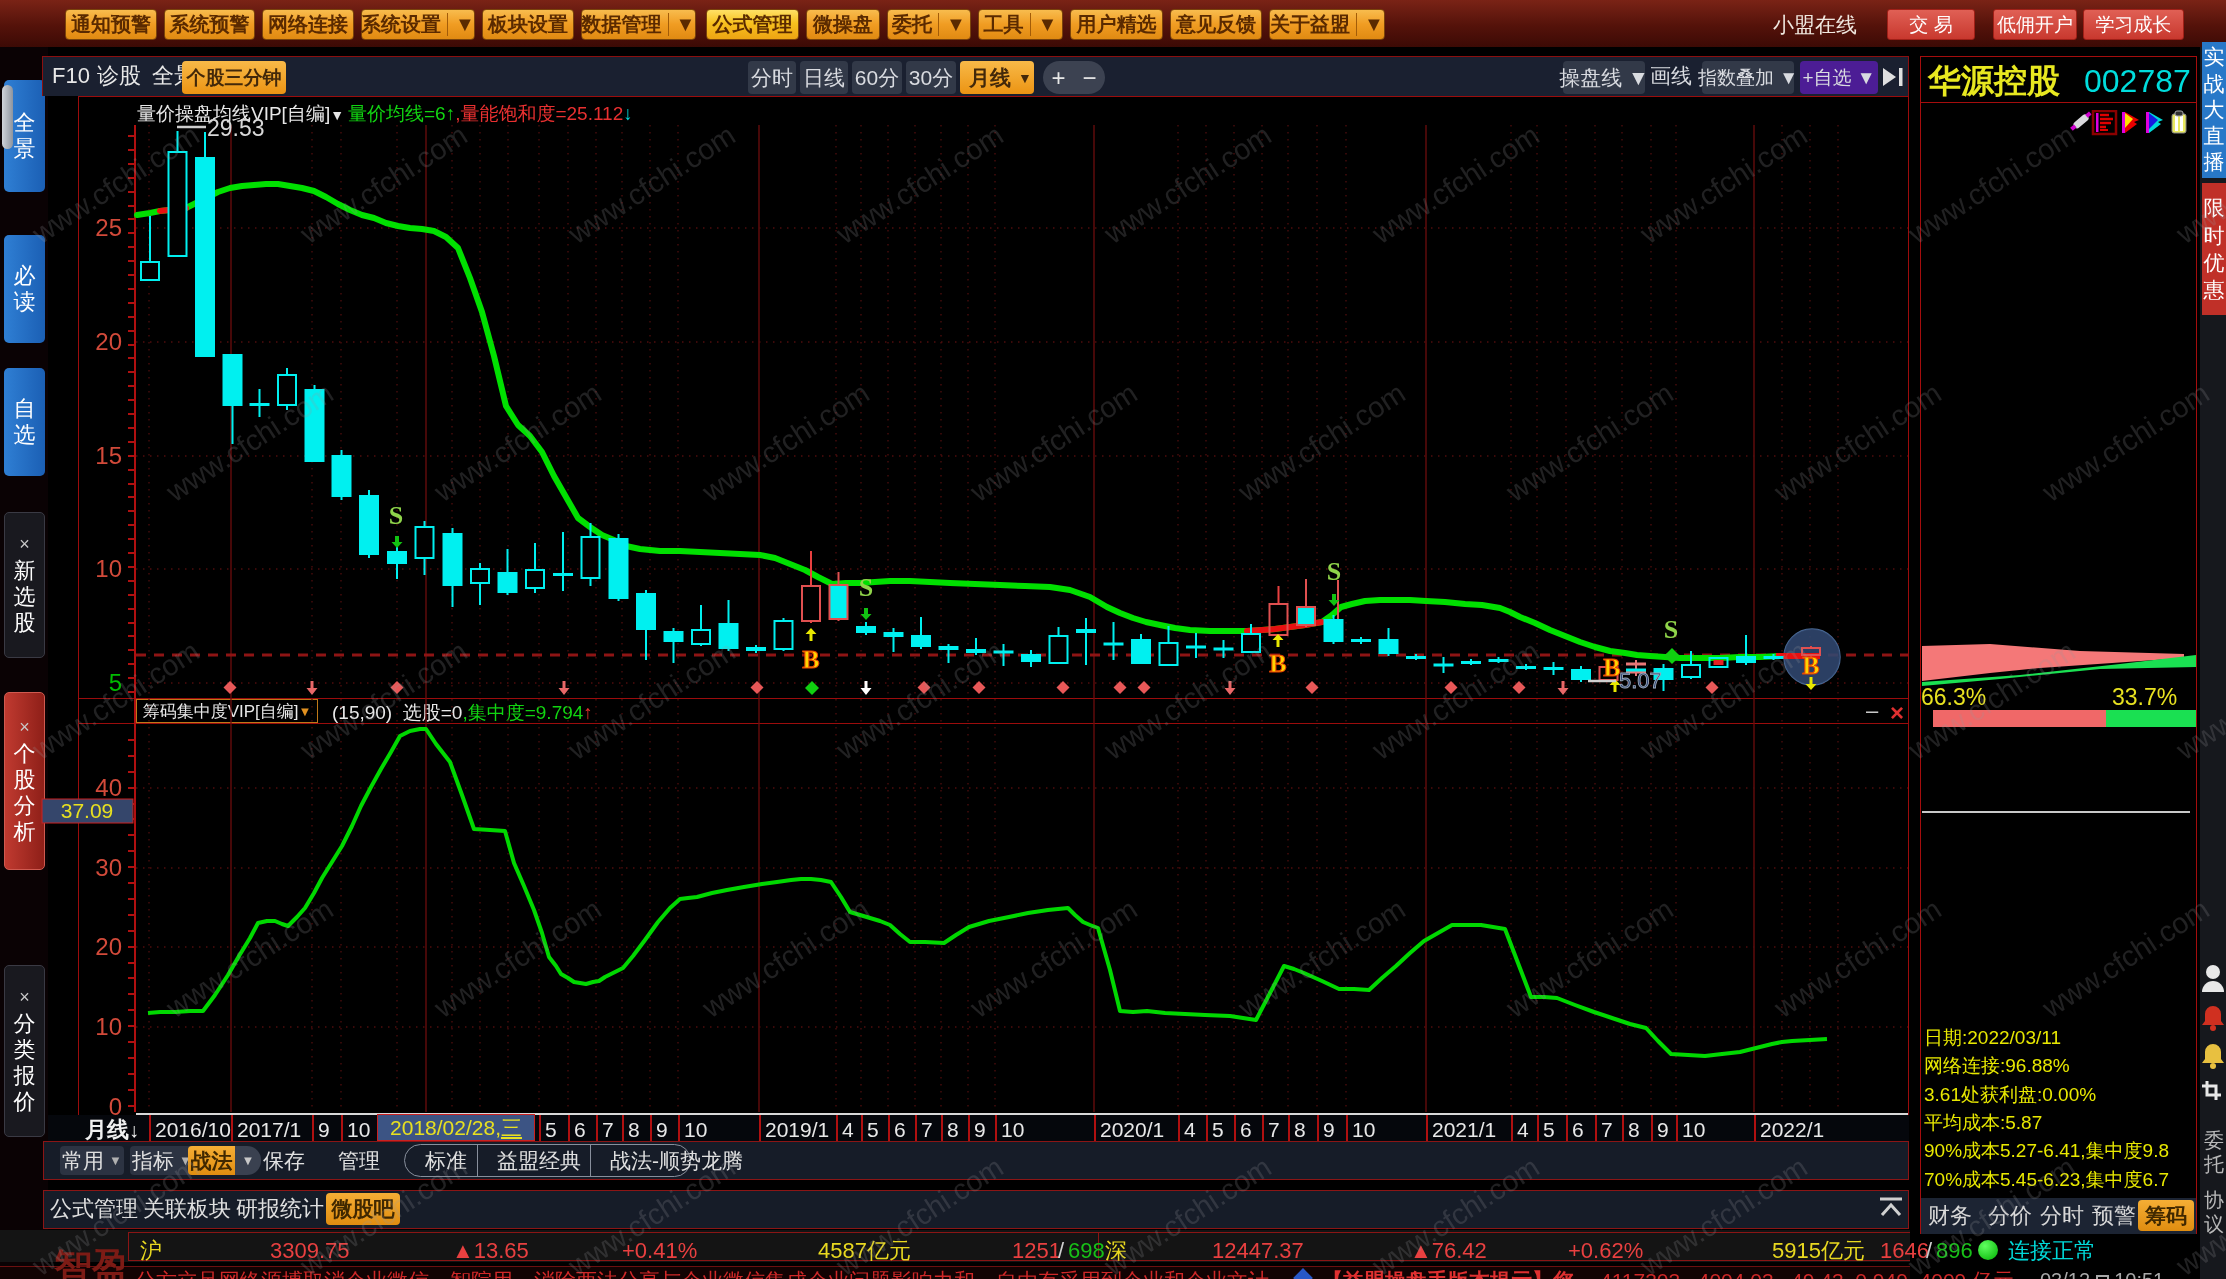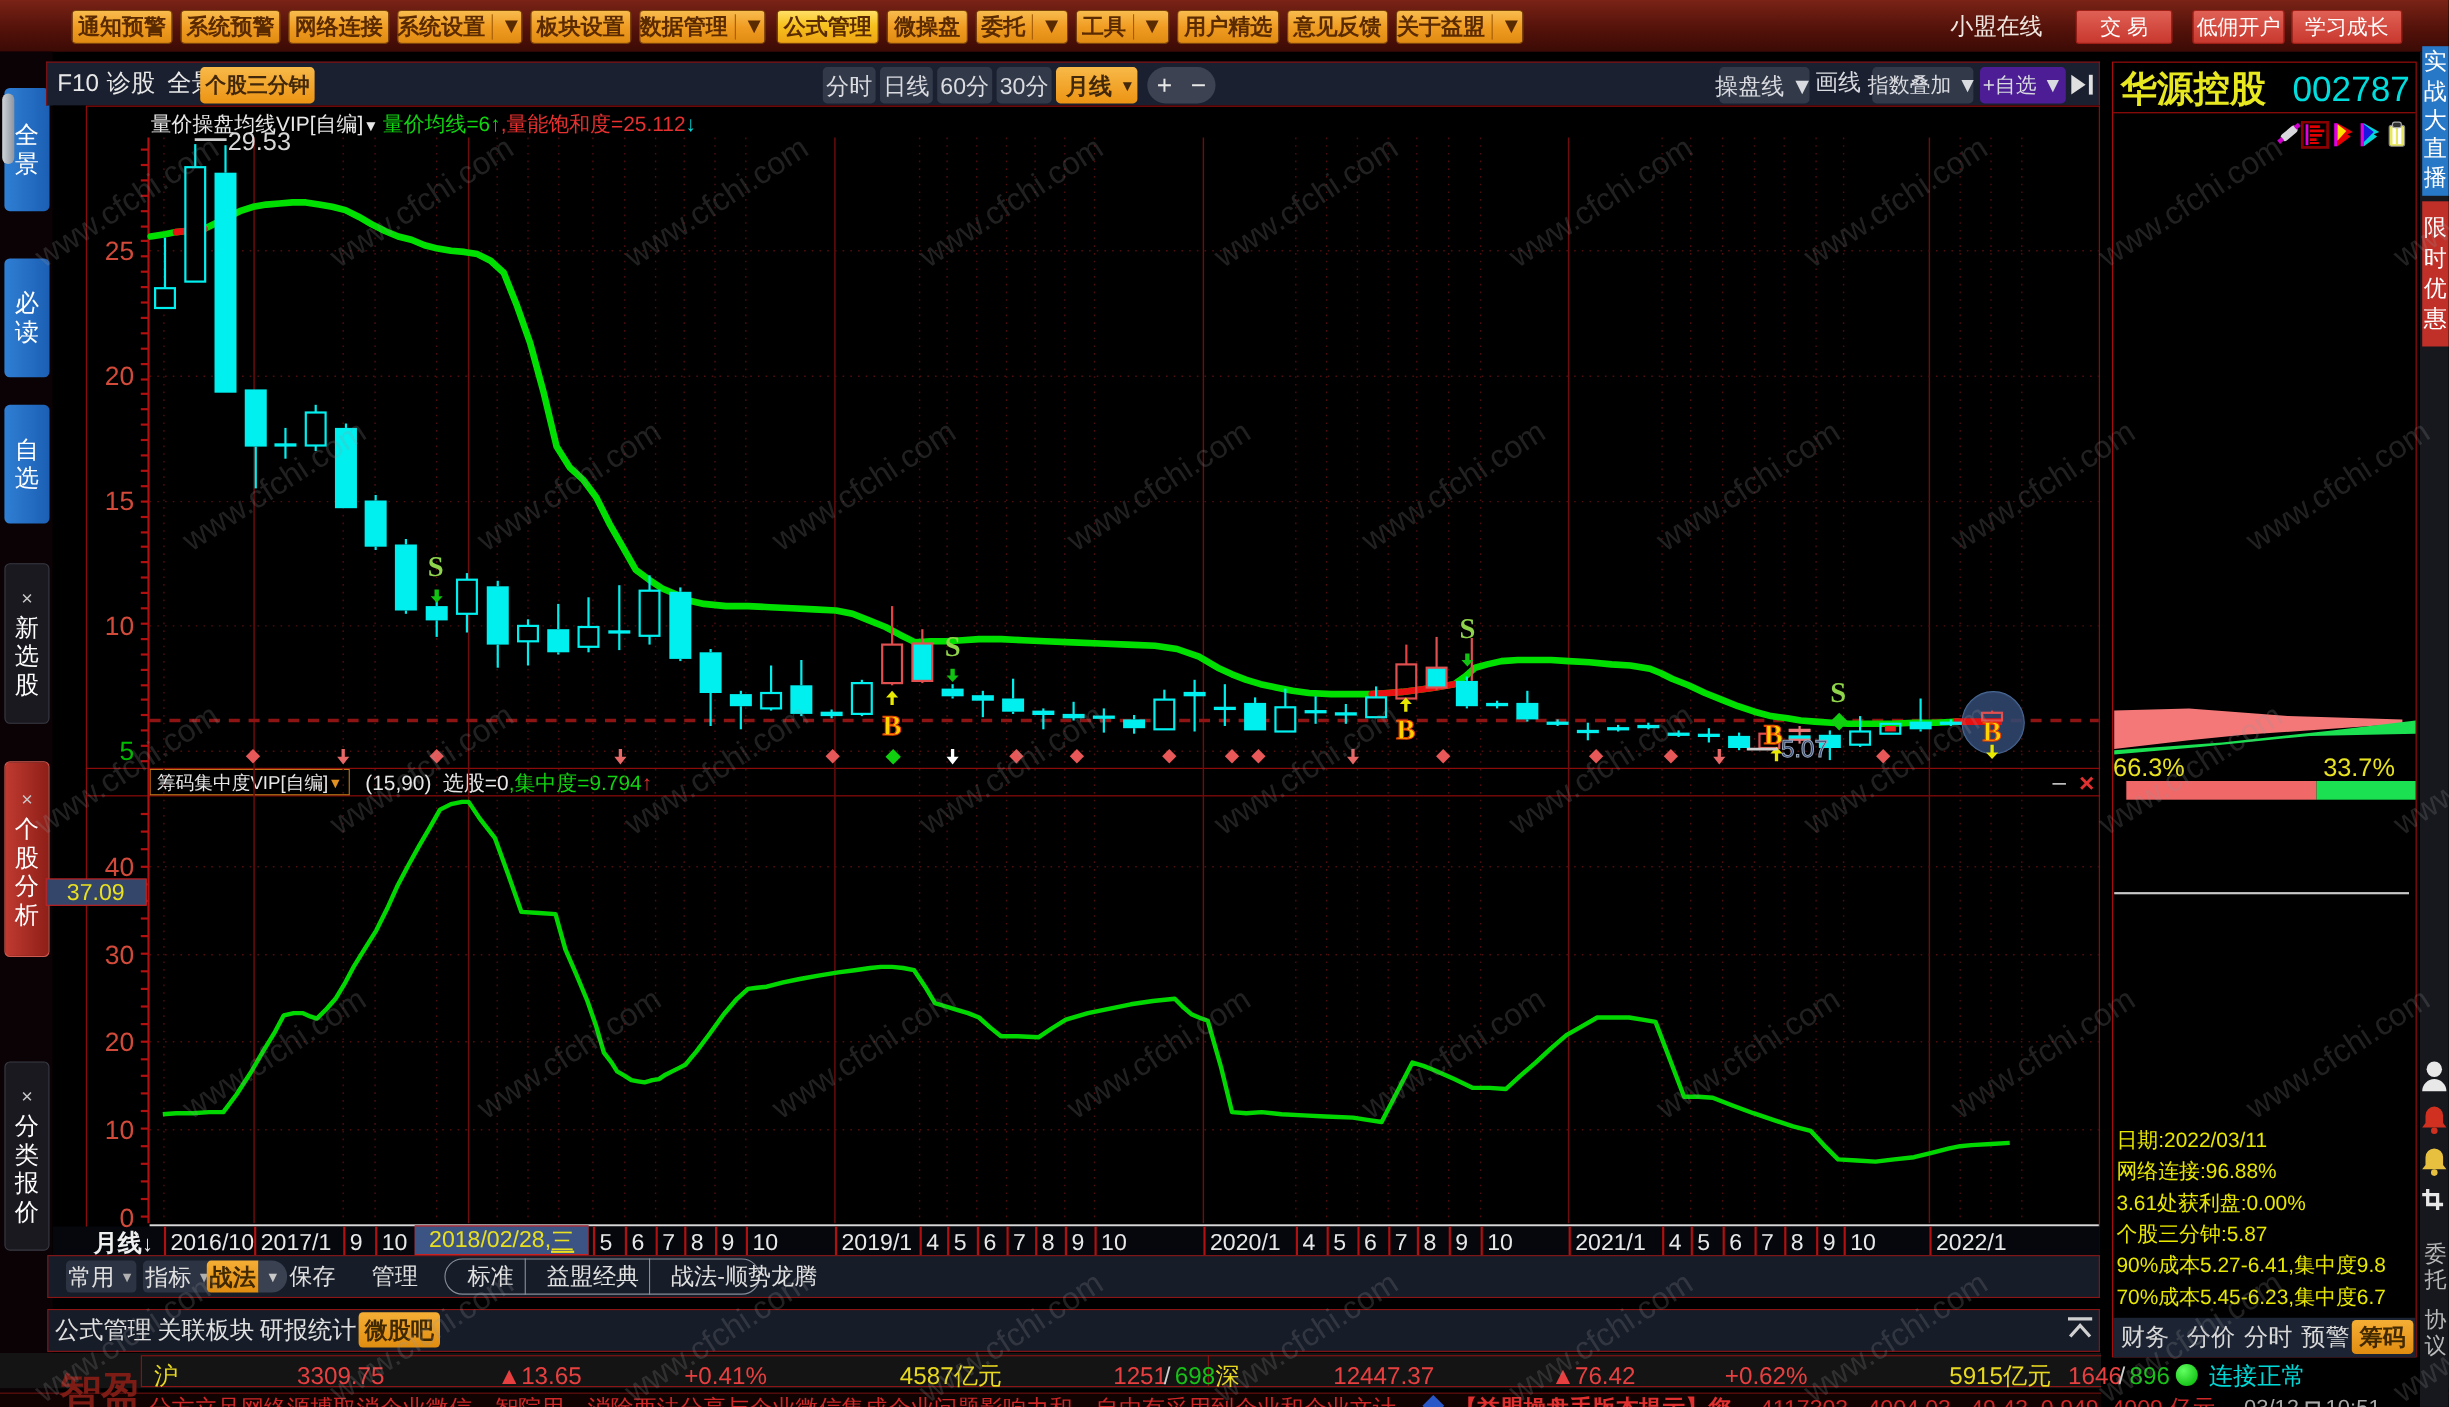--- a/index.html
+++ b/index.html
@@ -601,21 +601,21 @@
     </g>
 </svg>
 <div class="tx" style="left:1921px;top:686px;color:#e8e220;font-size:23px;z-index:6">66.3%</div>
 <div class="tx" style="left:2112px;top:686px;color:#e8e220;font-size:23px;z-index:6">33.7%</div>
 <div class="a" style="left:1933px;top:710px;width:173px;height:17px;background:#f06868;z-index:6"></div>
 <div class="a" style="left:2106px;top:710px;width:90px;height:17px;background:#1ae052;z-index:6"></div>
 <div class="a" style="left:1922px;top:811px;width:268px;height:2px;background:#c8c8c8;z-index:6"></div>
 <div class="tx" style="left:1924px;top:1028px;color:#e8e800;font-size:19px;z-index:6">日期:2022/03/11</div>
 <div class="tx" style="left:1924px;top:1056px;color:#e8e800;font-size:19px;z-index:6">网络连接:96.88%</div>
 <div class="tx" style="left:1924px;top:1085px;color:#e8e800;font-size:19px;z-index:6">3.61处获利盘:0.00%</div>
-<div class="tx" style="left:1924px;top:1113px;color:#e8e800;font-size:19px;z-index:6">个股三分钟:5.87</div>
+<div class="tx" style="left:1924px;top:1113px;color:#e8e800;font-size:19px;z-index:6">平均成本:5.87</div>
 <div class="tx" style="left:1924px;top:1141px;color:#e8e800;font-size:19px;z-index:6">90%成本5.27-6.41,集中度9.8</div>
 <div class="tx" style="left:1924px;top:1170px;color:#e8e800;font-size:19px;z-index:6">70%成本5.45-6.23,集中度6.7</div>
 <div class="a" style="left:1921px;top:1198px;width:275px;height:36px;background:#1c2433"></div>
 <div class="tx" style="left:1928px;top:1205px;color:#d8d8d8;font-size:22px;z-index:6">财务</div>
 <div class="tx" style="left:1988px;top:1205px;color:#d8d8d8;font-size:22px;z-index:6">分价</div>
 <div class="tx" style="left:2040px;top:1205px;color:#d8d8d8;font-size:22px;z-index:6">分时</div>
 <div class="tx" style="left:2092px;top:1205px;color:#d8d8d8;font-size:22px;z-index:6">预警</div>
 <div class="a" style="left:2138px;top:1200px;width:56px;height:31px;background:linear-gradient(#f5ae35,#e08d10);border-radius:4px;color:#402800;font-weight:bold;font-size:21px;display:flex;align-items:center;justify-content:center;z-index:6">筹码</div>
 <div class="a" style="left:2200px;top:47px;width:26px;height:1232px;background:#16181d"></div>
 <div class="a" style="left:2202px;top:42px;width:24px;height:136px;background:#2878c8;color:#fff;font-size:21px;display:flex;flex-direction:column;align-items:center;justify-content:center;line-height:1.25">

